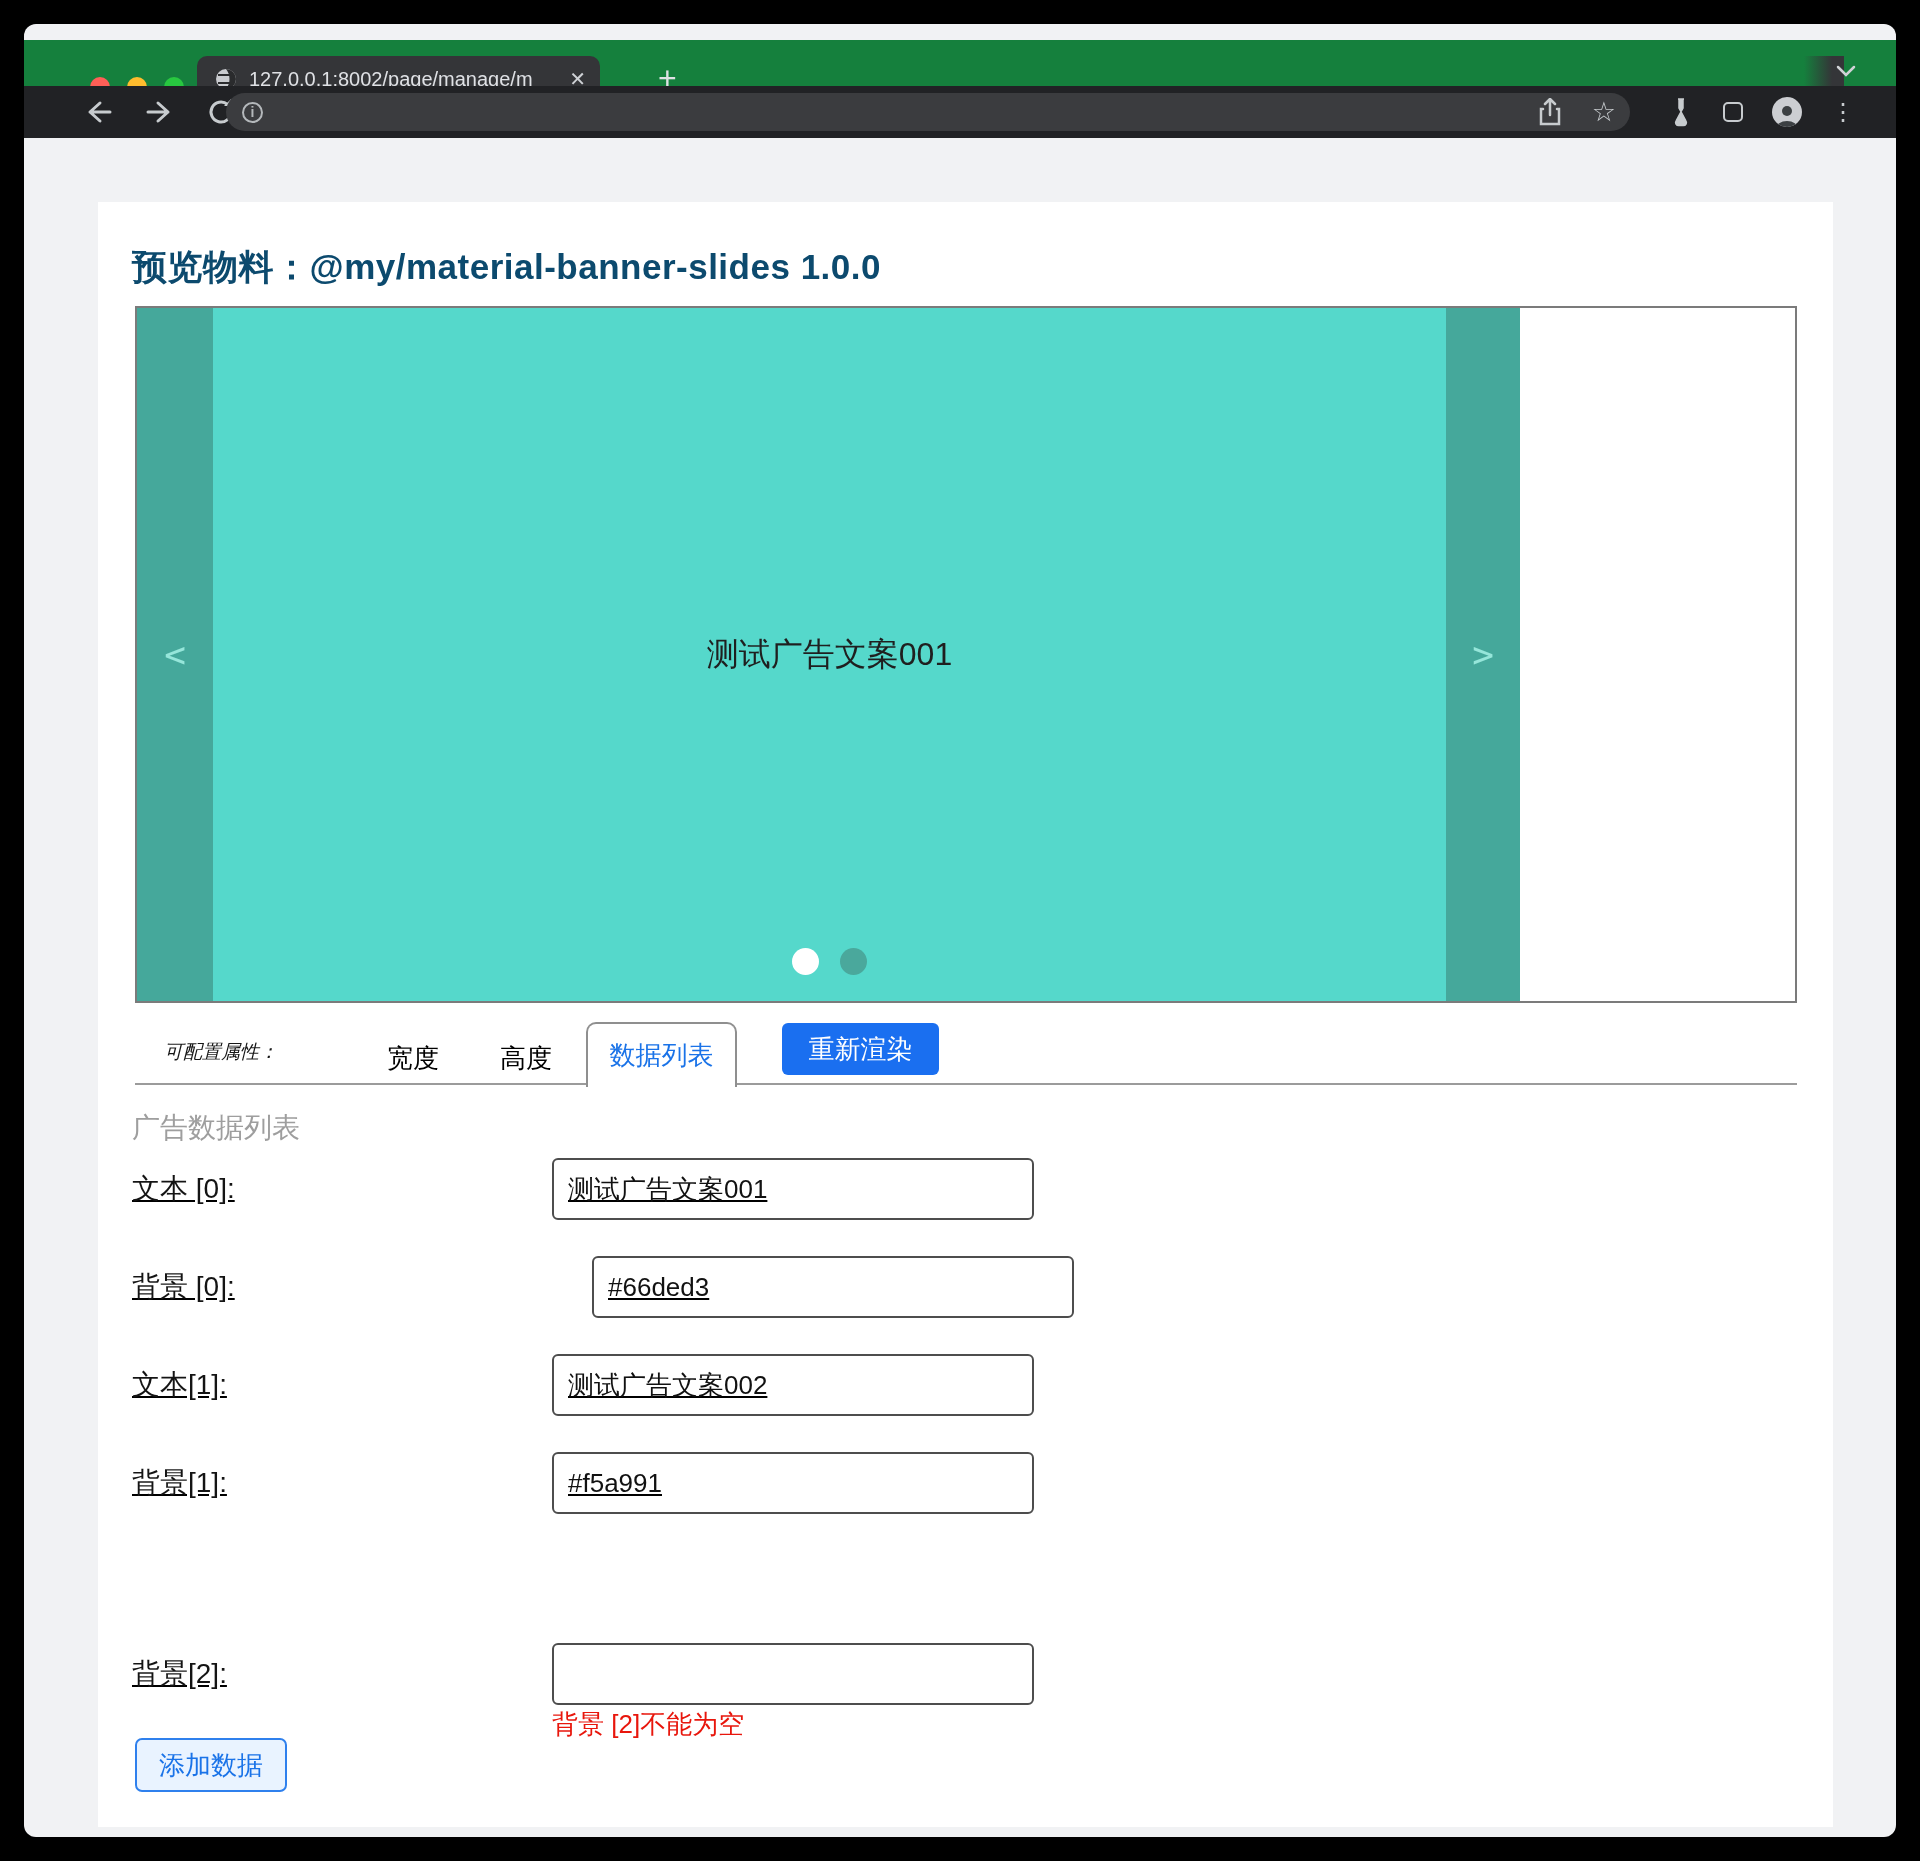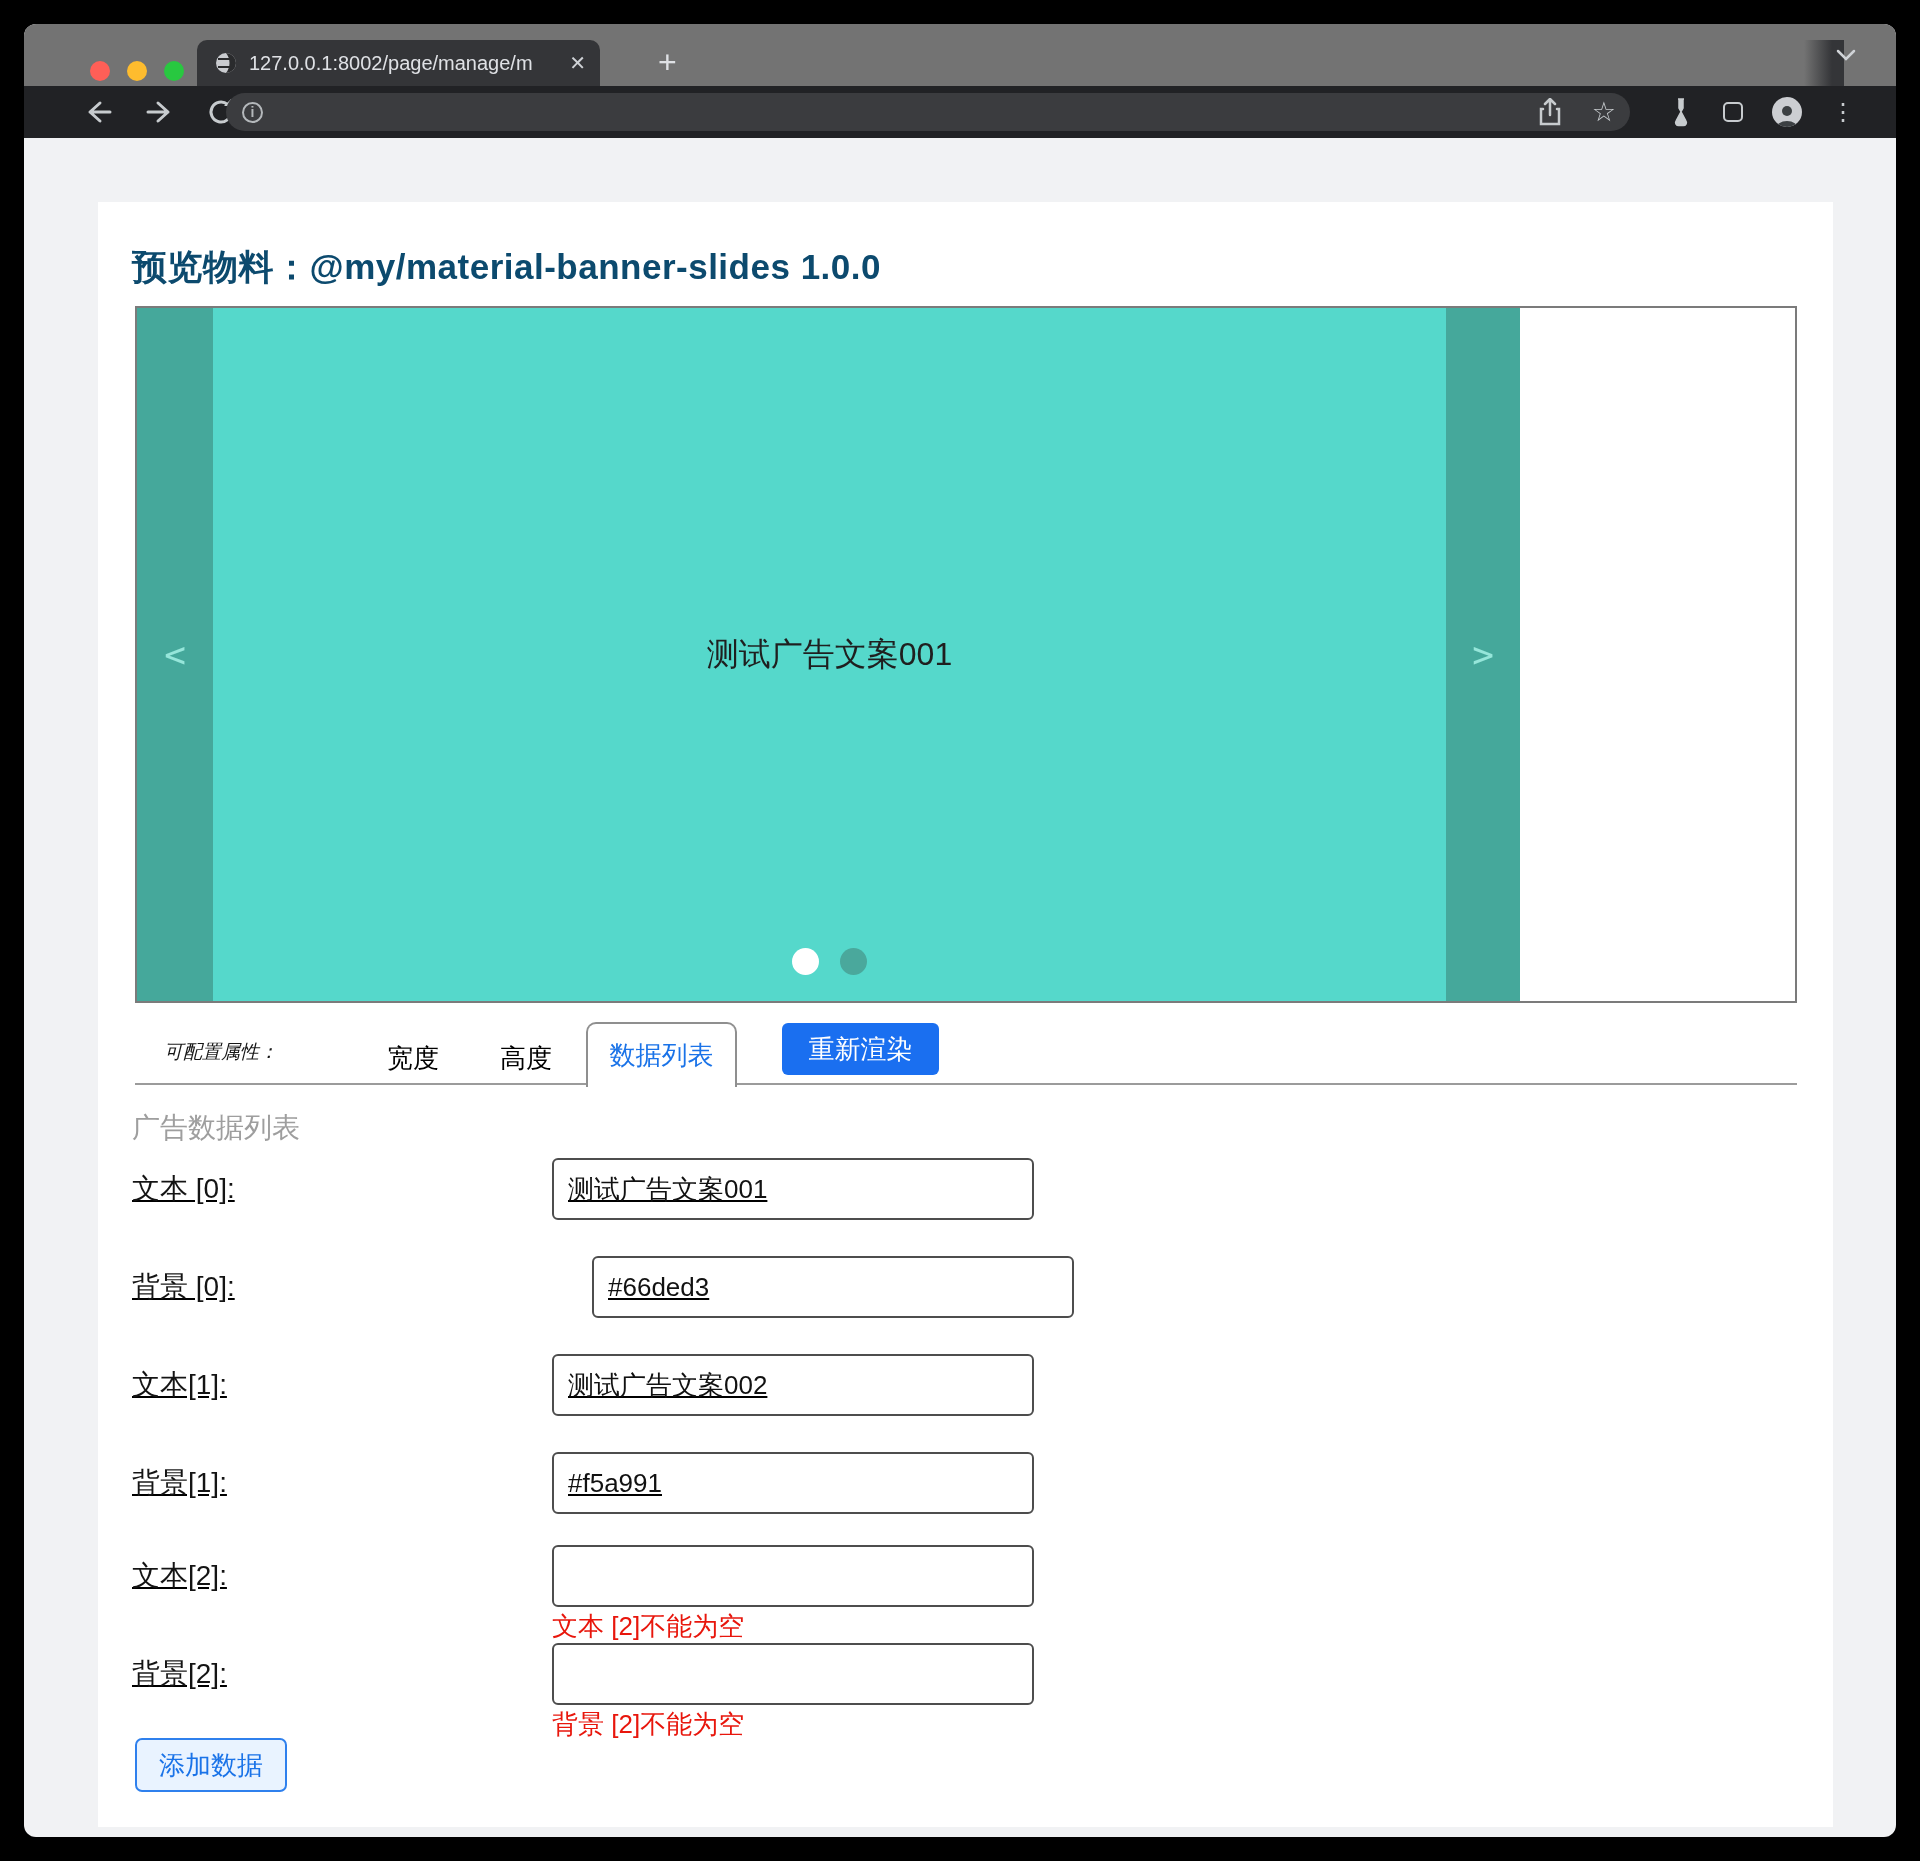--- a/index.html
+++ b/index.html
@@ -2,21 +2,21 @@
 <html><head>
 <meta charset="utf-8">
 <style>
   * { margin:0; padding:0; box-sizing:border-box; }
   html,body { width:1920px; height:1861px; background:#000; font-family:"Liberation Sans","DejaVu Sans",sans-serif; }
 
   .window { position:absolute; left:24px; top:24px; width:1872px; height:1813px;
             border-radius:12px; overflow:hidden; background:#f1f2f4; }
 
   
-  .tabstrip { position:absolute; left:0; top:0; width:100%; height:62px; background:#737373; }
+  .tabstrip { position:absolute; left:0; top:16px; width:100%; height:62px; background:#15803d; }
   .lights { position:absolute; left:66px; top:37px; display:flex; gap:17px; }
   .light { width:20px; height:20px; border-radius:50%; }
   .light.red{ background:#ff5f57; } .light.yellow{ background:#febc2e; } .light.green{ background:#28c840; }
 
   .tab { position:absolute; left:173px; top:16px; width:403px; height:46px; background:#343538;
          border-radius:10px 10px 0 0; display:flex; align-items:center; padding:0 14px 0 18px; }
   .favicon { width:22px; height:22px; flex:none; }
   .tab-title { margin-left:12px; color:#dfe1e5; font-size:20px; white-space:nowrap; overflow:hidden; width:295px; position:relative; }
   .tab-fade { position:absolute; right:52px; top:16px; width:40px; height:46px;
               background:linear-gradient(to right, rgba(52,53,56,0), #343538 70%); }
@@ -199,25 +199,20 @@
       <input value="#66ded3" style="">
     </div>
     <div class="frow r2">
       <span class="lbl">文本[1]:</span>
       <input value="测试广告文案002" style="">
     </div>
     <div class="frow r3">
       <span class="lbl">背景[1]:</span>
       <input value="#f5a991" style="">
     </div>
-    <div class="frow r4">
-      <span class="lbl">文本[2]:</span>
-      <input value="" style="">
-      <span class="err">文本 [2]不能为空</span>
-    </div>
     <div class="frow r5">
       <span class="lbl">背景[2]:</span>
       <input value="" style="">
       <span class="err">背景 [2]不能为空</span>
     </div>
 
     <button class="add-btn">添加数据</button>
   </div>
 </div>
 

